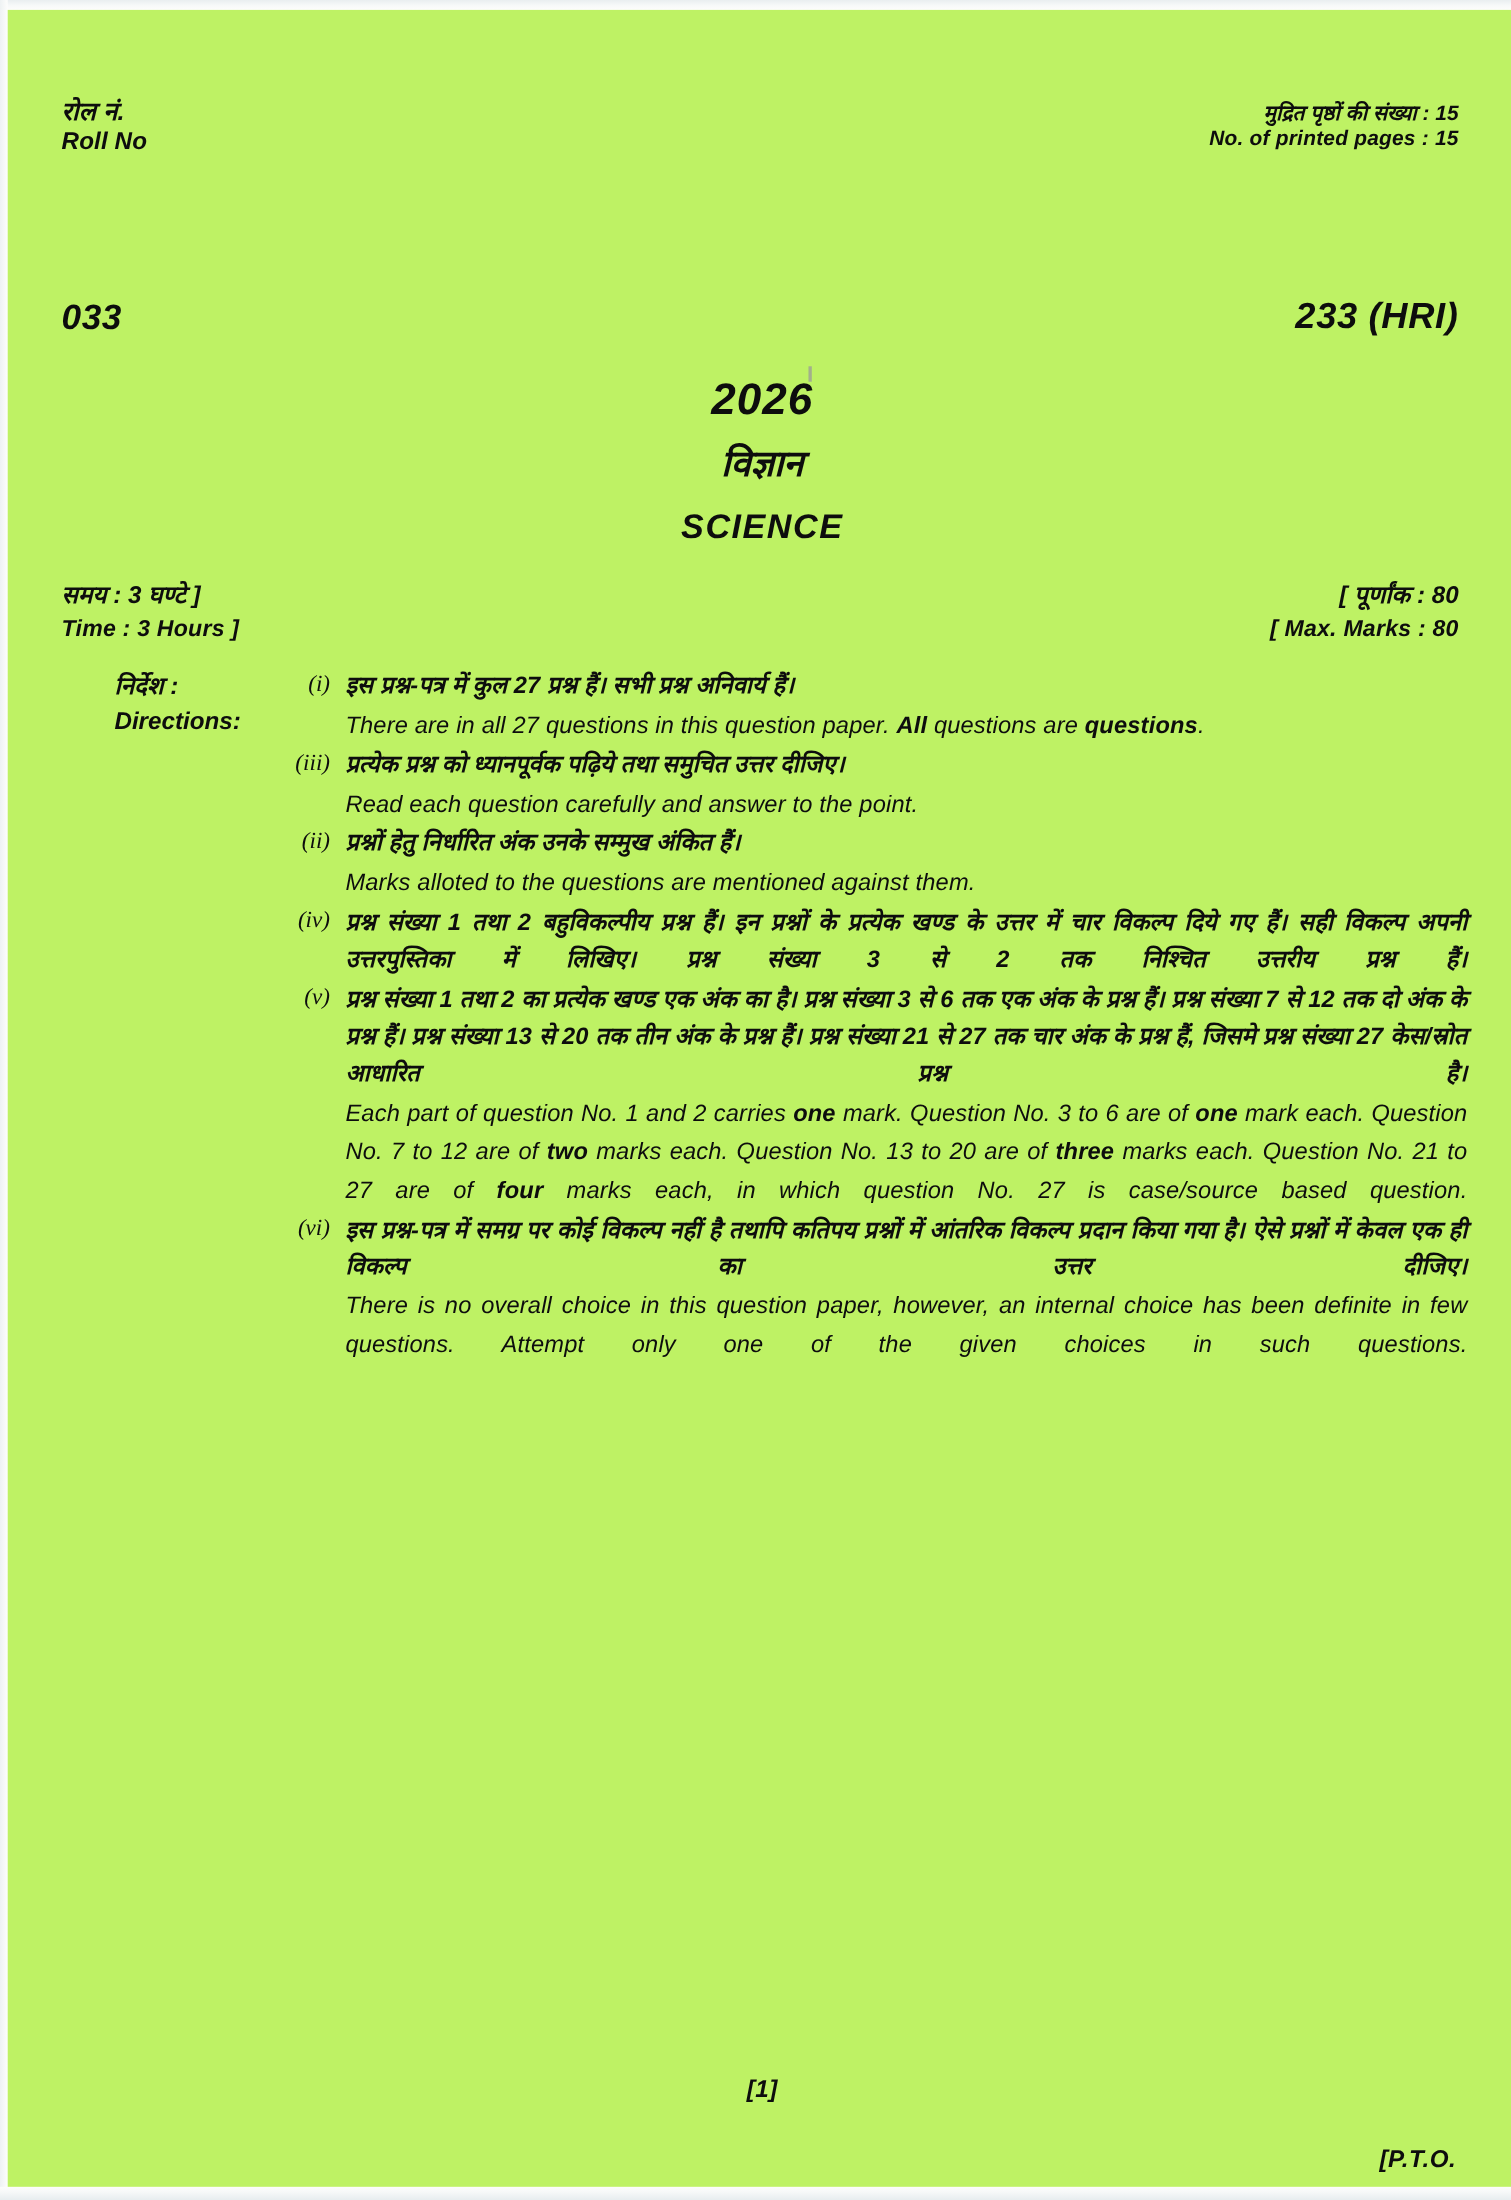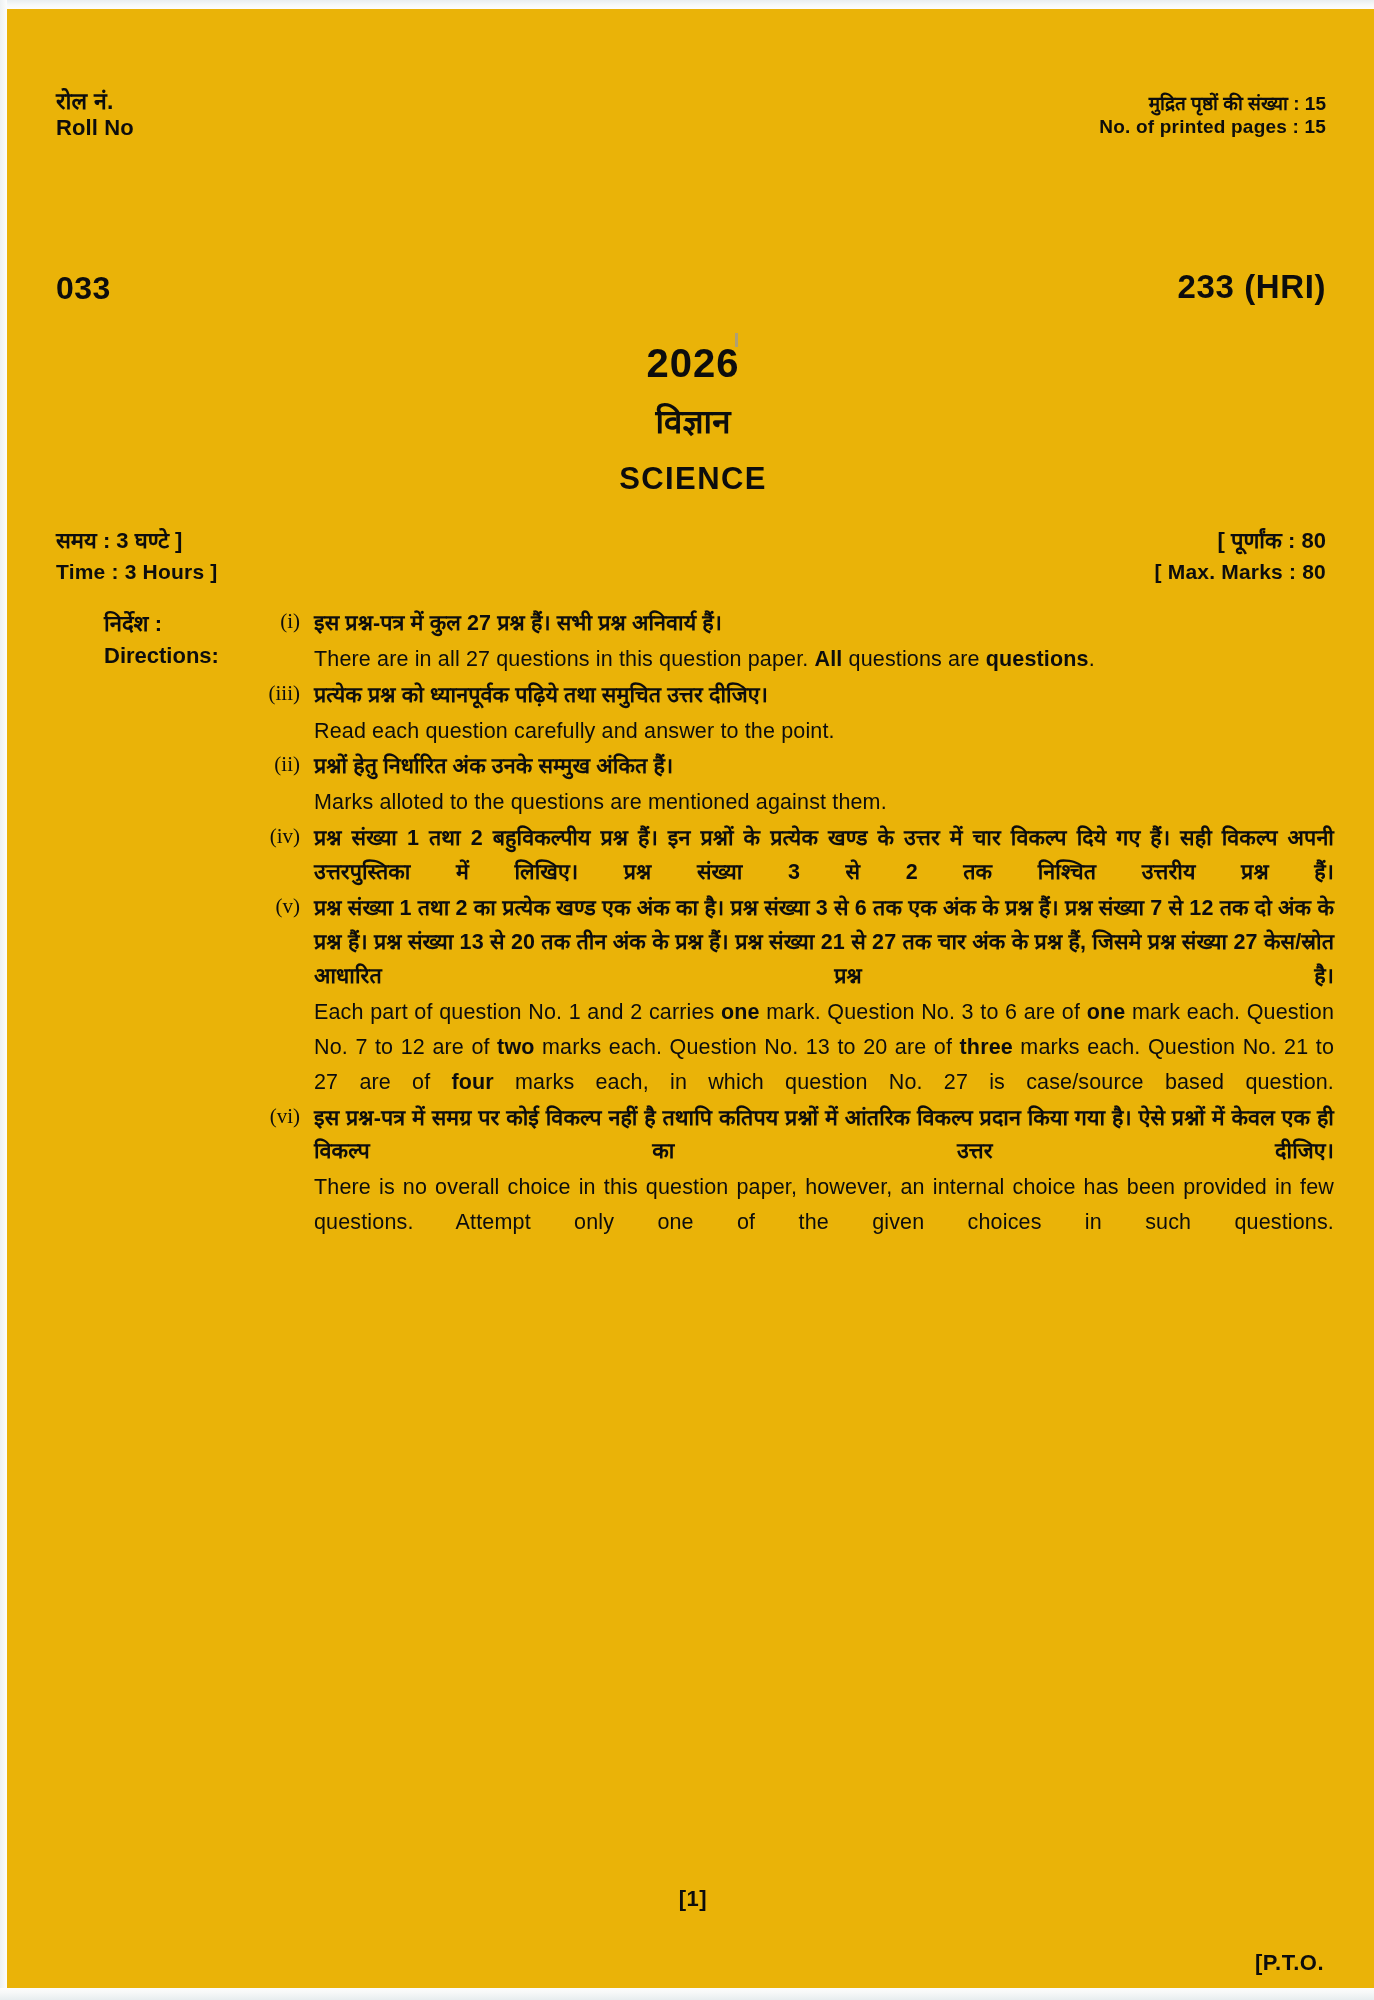--- a/index.html
+++ b/index.html
@@ -14,22 +14,23 @@
     position: relative;
     font-family: "Liberation Sans", "DejaVu Sans", sans-serif;
     color: #0d0d0d;
     overflow: hidden;
   }
 
   
   .sheet {
     position: absolute;
     inset: 0;
-    background: #eab308;
+    background: #bef264;
     padding: 0;
+    font-style: italic;
   }
   
   .scan-edge-top {
     position: absolute; top: 0; left: 0; right: 0; height: 9px;
     background: linear-gradient(180deg, #e9eef0 0%, #f7f9f9 55%, #fdfdfc 100%);
   }
   .scan-edge-bottom {
     position: absolute; bottom: 0; left: 0; right: 0; height: 12px;
     background: linear-gradient(0deg, #e7edef 0%, #f6f8f8 60%, #fdfdfc 100%);
   }
@@ -315,21 +316,21 @@
             <div class="dir-num">(v)</div>
             <div class="dir-body">
               <div class="line-hi jstretch"><span>प्रश्न संख्या 1 तथा 2 का प्रत्येक खण्ड </span><b>एक</b><span> अंक का है। प्रश्न संख्या 3 से 6 तक </span><b>एक</b><span> अंक के प्रश्न हैं। प्रश्न संख्या 7 से 12 तक </span><b>दो</b><span> अंक के प्रश्न हैं। प्रश्न संख्या 13 से 20 तक </span><b>तीन</b><span> अंक के प्रश्न हैं। प्रश्न संख्या 21 से 27 तक </span><b>चार</b><span> अंक के प्रश्न हैं, जिसमे प्रश्न संख्या 27 केस/स्रोत आधारित प्रश्न है।</span></div>
               <div class="line-en jstretch"><span>Each part of question No. 1 and 2 carries </span><b>one</b><span> mark. Question No. 3 to 6 are of </span><b>one</b><span> mark each. Question No. 7 to 12 are of </span><b>two</b><span> marks each. Question No. 13 to 20 are of </span><b>three</b><span> marks each. Question No. 21 to 27 are of </span><b>four</b><span> marks each, in which question No. 27 is case/source based question.</span></div>
             </div>
           </div>
           <div class="dir-item rest-items">
             <div class="dir-num">(vi)</div>
             <div class="dir-body">
               <div class="line-hi jstretch">इस प्रश्न-पत्र में समग्र पर कोई विकल्प नहीं है तथापि कतिपय प्रश्नों में आंतरिक विकल्प प्रदान किया गया है। ऐसे प्रश्नों में केवल एक ही विकल्प का उत्तर दीजिए।</div>
-              <div class="line-en jstretch"><span>There is no overall choice in this question paper, however, an internal choice has been provided in few questions. Attempt only one of the given choices in such questions.</span></div>
+              <div class="line-en jstretch"><span>There is no overall choice in this question paper, however, an internal choice has been definite in few questions. Attempt only one of the given choices in such questions.</span></div>
             </div>
           </div>
         </div>
     </div>
 
   </div>
 
   <div class="footer">
     <div class="page-num">[1]</div>
     <div class="pto">[P.T.O.</div>

